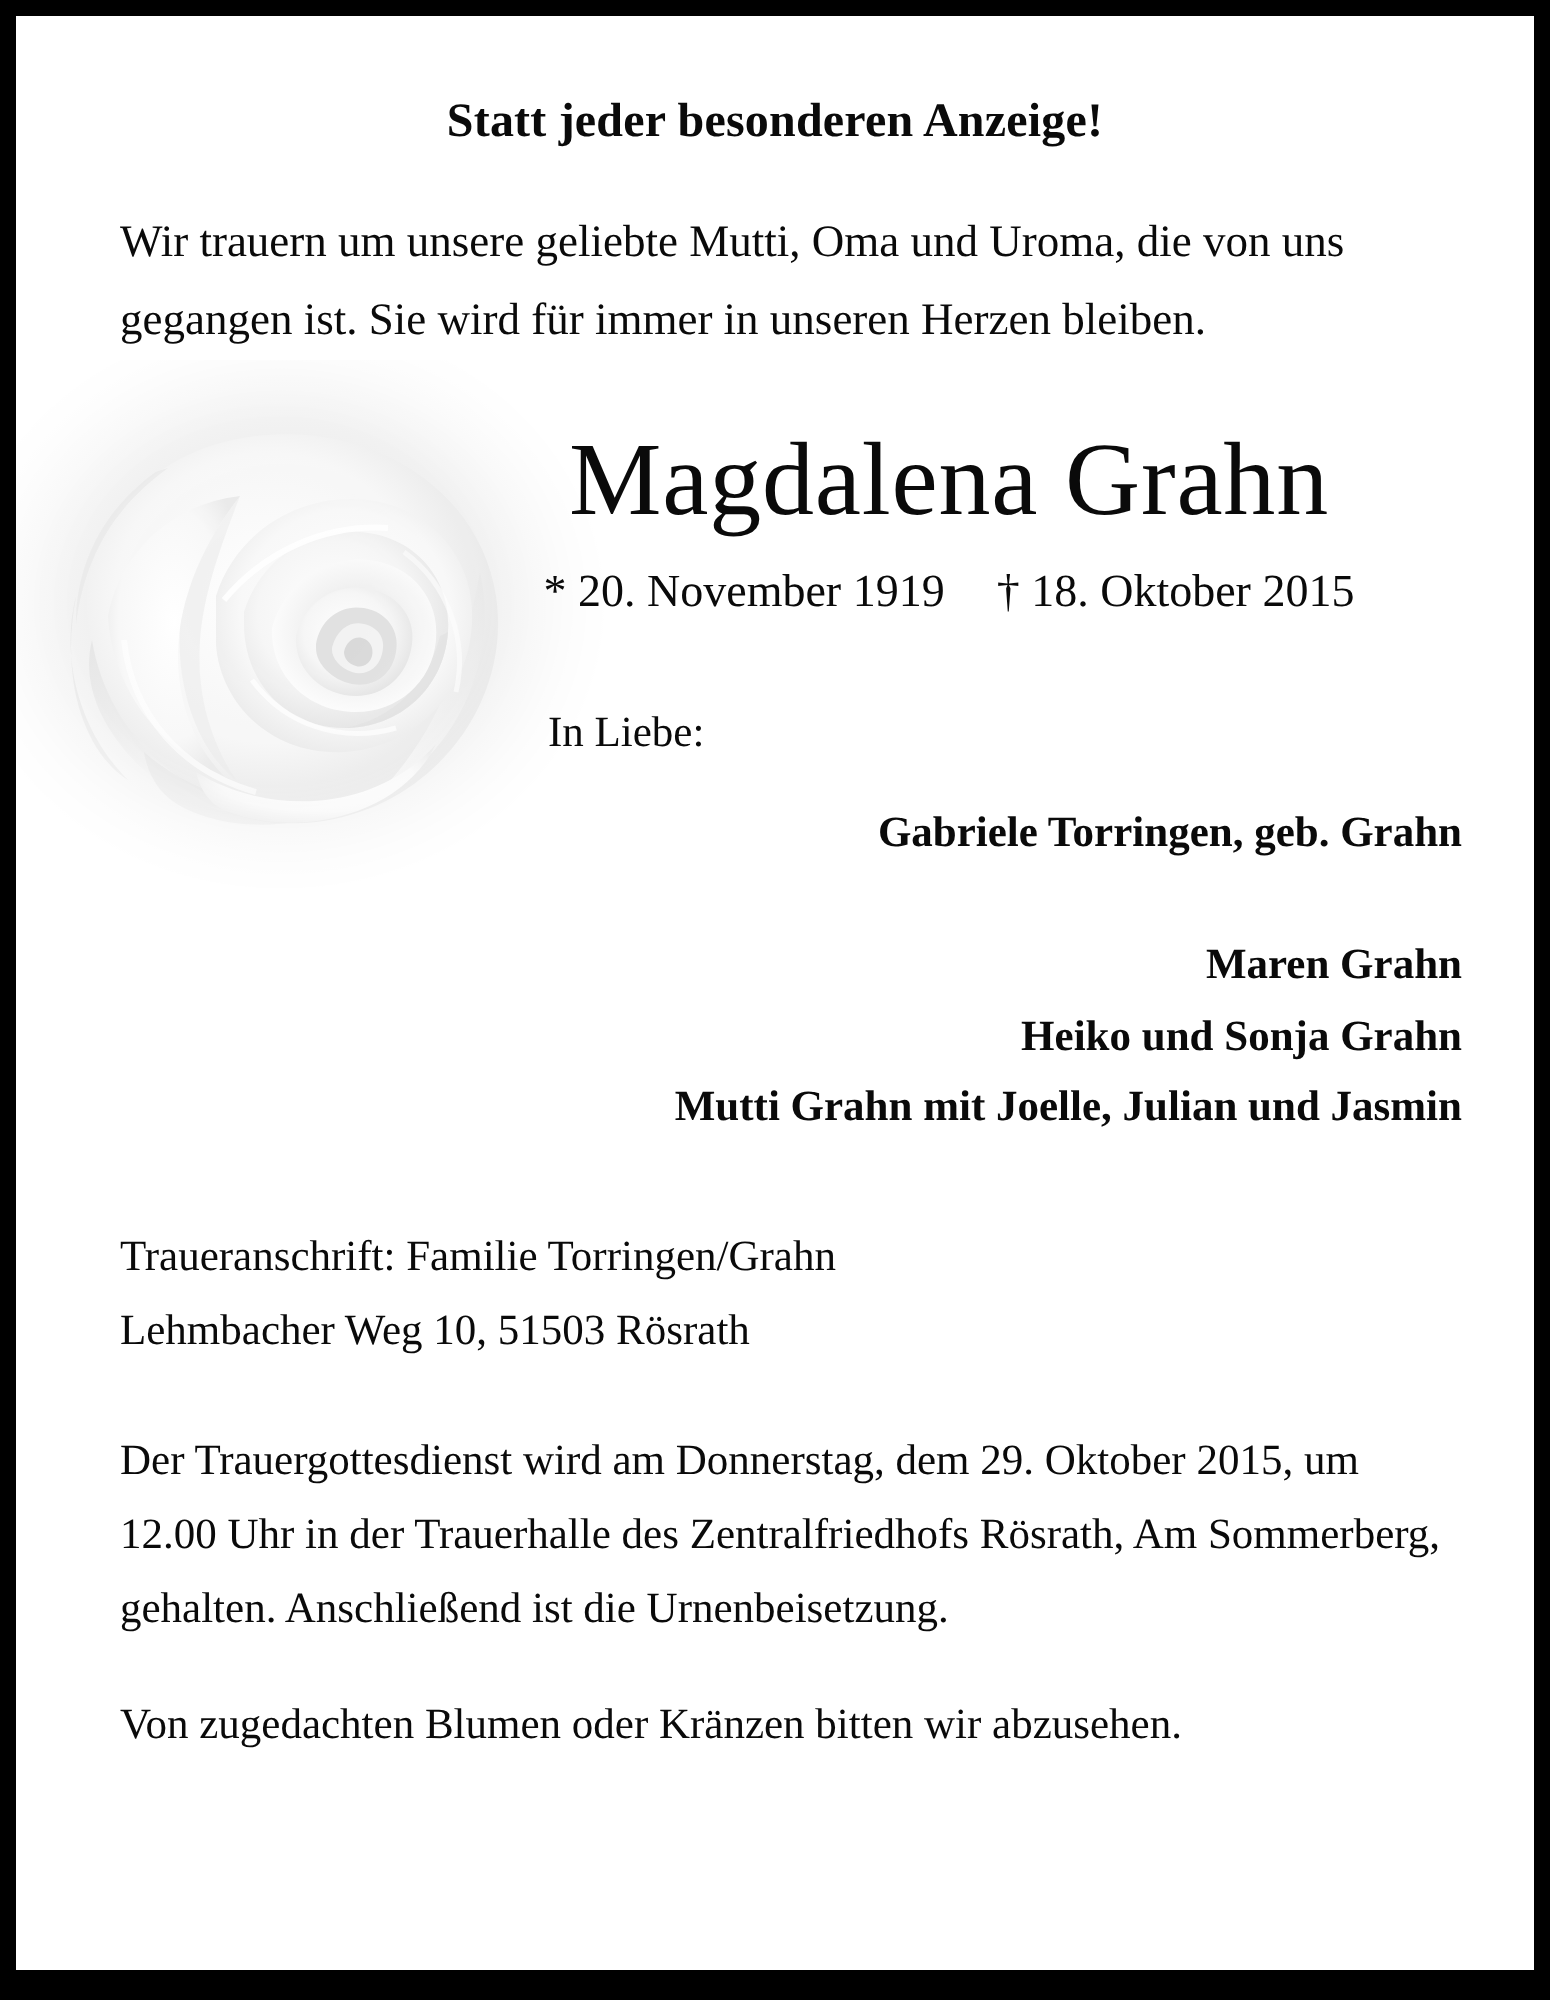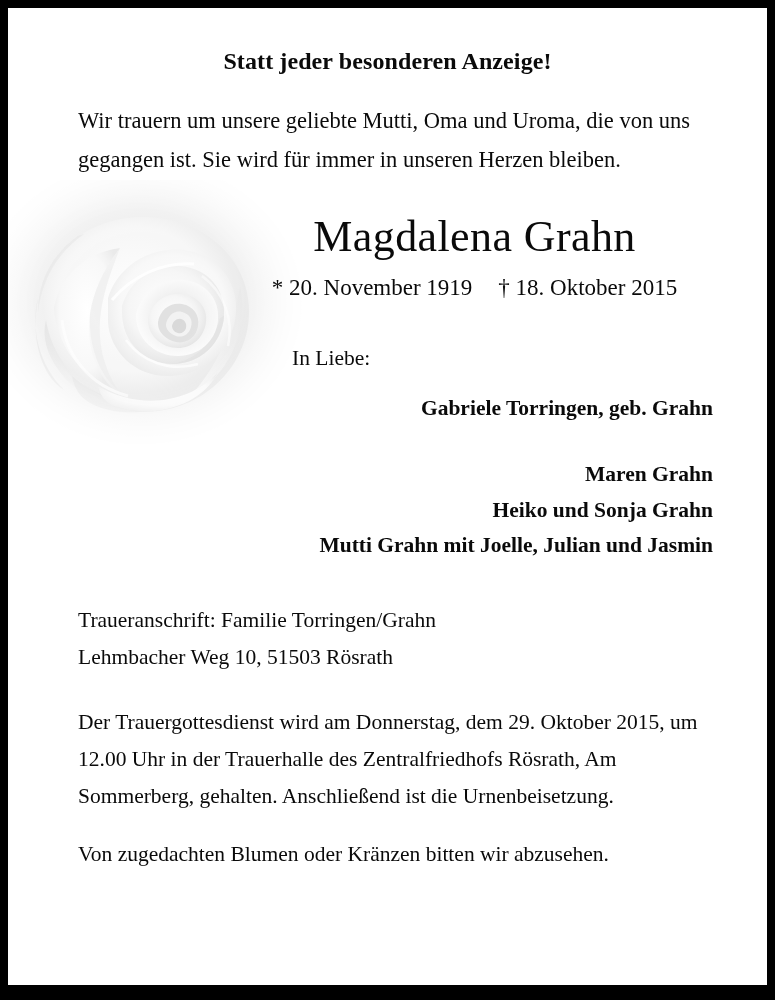--- a/index.html
+++ b/index.html
@@ -45,21 +45,21 @@
   }
   .rose-watermark svg { display: block; width: 100%; height: 100%; }
 
   
   .content {
     position: relative;
     z-index: 2;
     box-sizing: border-box;
     width: 100%;
     height: 100%;
-    padding: 0 54px;
+    padding: 0 36px;
     font-family: Liberation Serif, serif;
   }
 
   .headline {
     text-align: center;
     font-weight: bold;
     font-size: 24px;
     letter-spacing: 0.1px;
     margin: 0;
     padding-top: 38px;
@@ -77,21 +77,21 @@
 
   
   .name-block {
     padding-top: 36px;
     padding-right: 22px;
     text-align: center;
     padding-left: 196px;
   }
   .deceased-name {
     margin: 0;
-    font-size: 44px;
+    font-size: 52px;
     line-height: 1.0;
     font-weight: normal;
     letter-spacing: 0.4px;
     white-space: nowrap;
   }
   .maiden-name {
     margin: 0;
     padding-top: 12px;
     font-size: 22px;
     line-height: 1.2;

